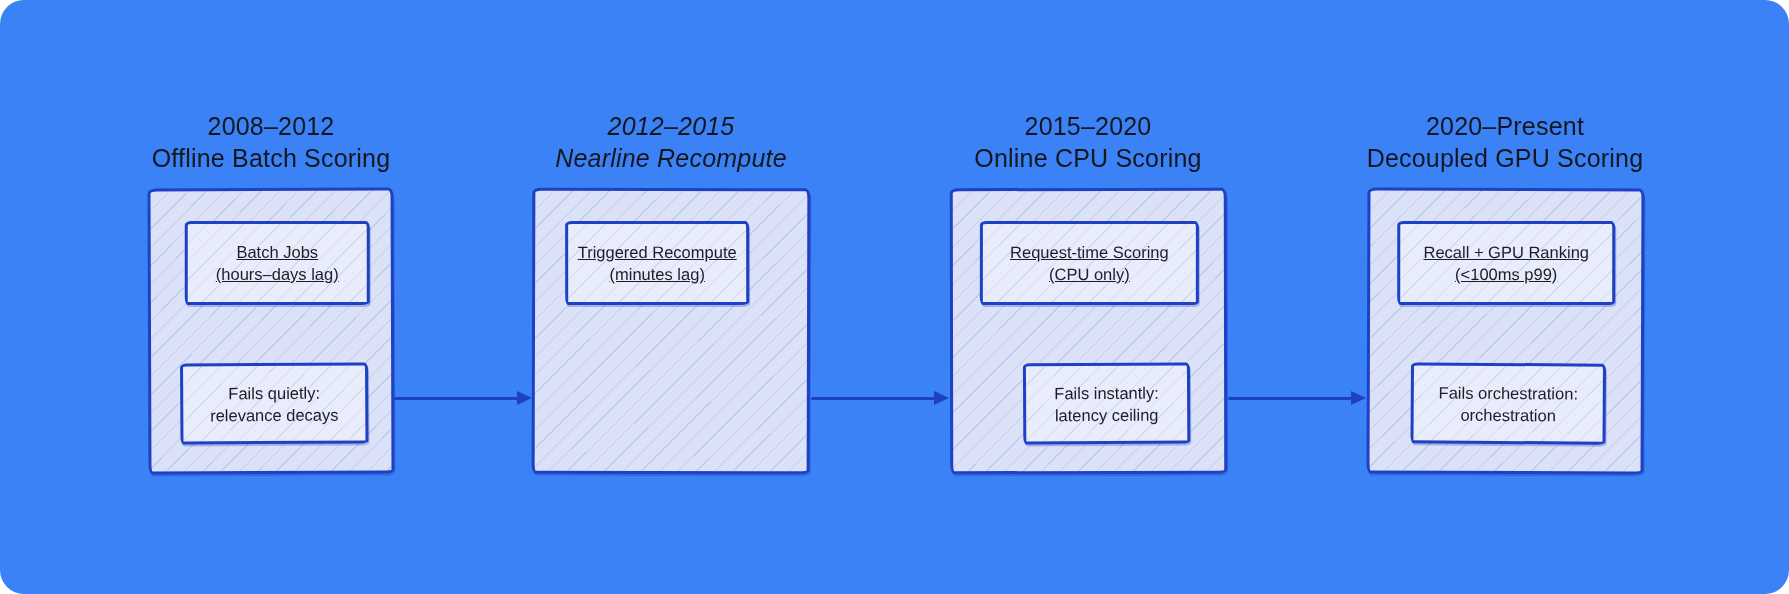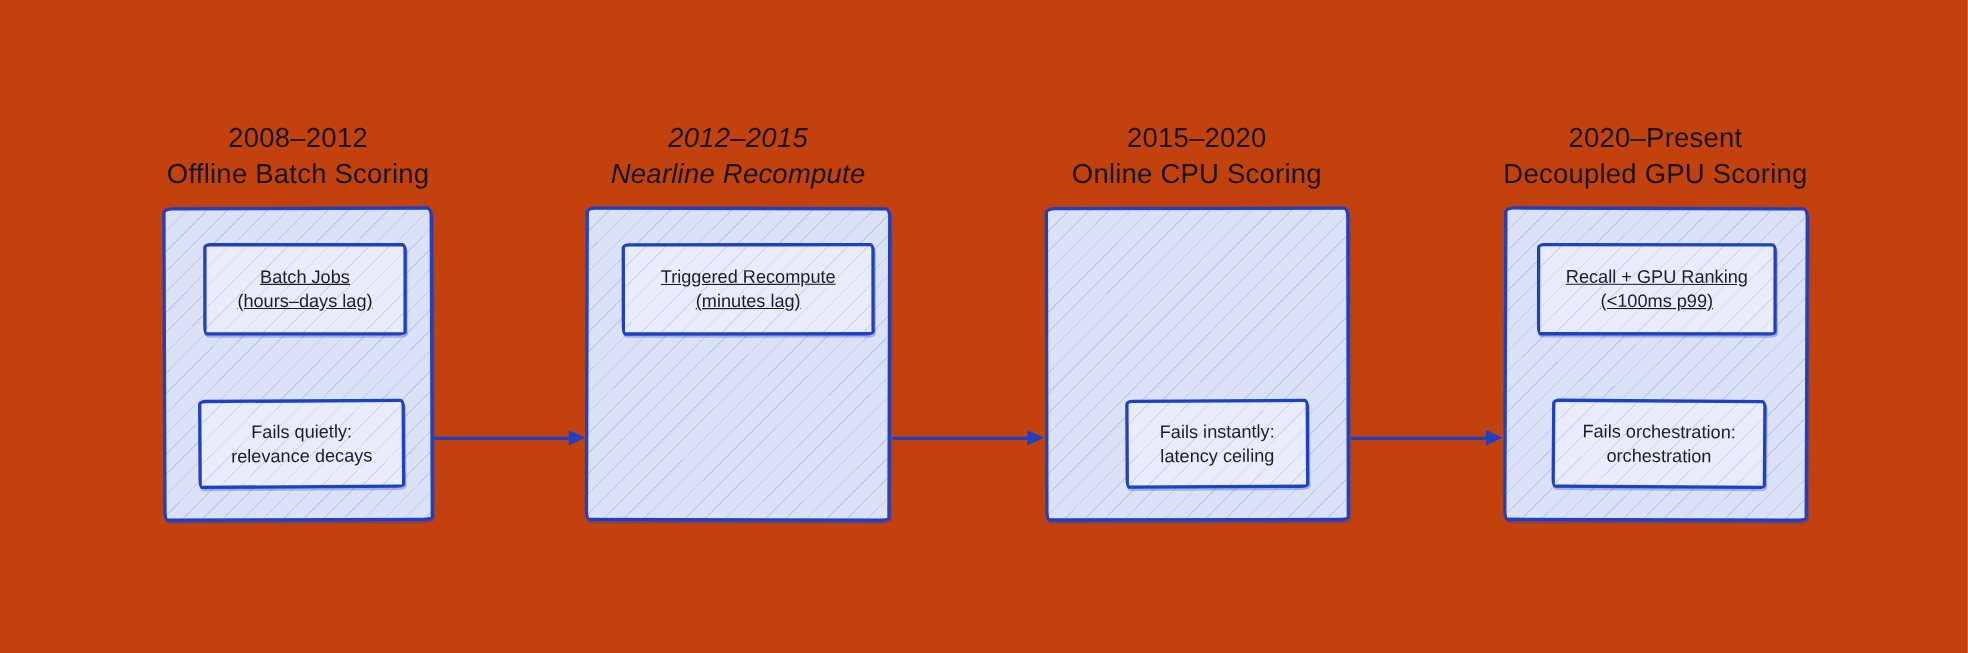--- a/index.html
+++ b/index.html
@@ -5,22 +5,23 @@
   html, body {
     margin: 0;
     padding: 0;
     background: #ffffff;
     font-family: "Liberation Sans", sans-serif;
   }
   .canvas {
     position: relative;
     width: 1789px;
     height: 594px;
-    background: #c2410c;
+    background: #3b82f6;
     overflow: hidden;
+    border-radius: 24px;
   }
 
   
   .stage-title {
     position: absolute;
     top: 110px;
     width: 420px;
     text-align: center;
     font-size: 25px;
     line-height: 32px;
@@ -77,21 +78,21 @@
     font-size: 16.5px;
     line-height: 22px;
     color: #1c1e25;
     box-shadow: 1px 2px 0 rgba(30, 64, 196, 0.30);
   }
   .upper { top: 30px;  height: 84px; text-decoration: underline; }
   .lower { top: 172px; height: 81px; }
 
   .b1 .upper { left: 34px; width: 185px; transform: rotate(0.2deg); }
   .b1 .lower { left: 29px; width: 188px; transform: rotate(-0.15deg); }
-  .b2 .upper { left: 30px; width: 230px; transform: rotate(-0.2deg); text-align: center; }
+  .b2 .upper { left: 30px; width: 184px; transform: rotate(-0.2deg); text-align: center; }
   .b2 .lower { left: 48px; width: 181px; transform: rotate(0.15deg); }
   .b3 .upper { left: 27px; width: 219px; transform: rotate(0.15deg); }
   .b3 .lower { left: 55px; width: 167px; transform: rotate(-0.2deg); margin-left: 15px; }
   .b4 .upper { left: 27px; width: 218px; transform: rotate(-0.15deg); }
   .b4 .lower { left: 41px; width: 195px; transform: rotate(0.2deg); }
 
   
   .arrow {
     position: absolute;
     top: 391px;
@@ -159,20 +160,24 @@
   <div class="arrow a2">
     <div class="line"></div>
     <div class="head"></div>
   </div>
 
   <div class="stage-title t3">
     <div>2015–2020</div>
     <div>Online CPU Scoring</div>
   </div>
   <div class="box b3">
+    <div class="inner upper">
+      <div>Request-time Scoring</div>
+      <div>(CPU only)</div>
+    </div>
     <div class="inner lower">
       <div>Fails instantly:</div>
       <div>latency ceiling</div>
     </div>
   </div>
 
   <div class="arrow a3">
     <div class="line"></div>
     <div class="head"></div>
   </div>

